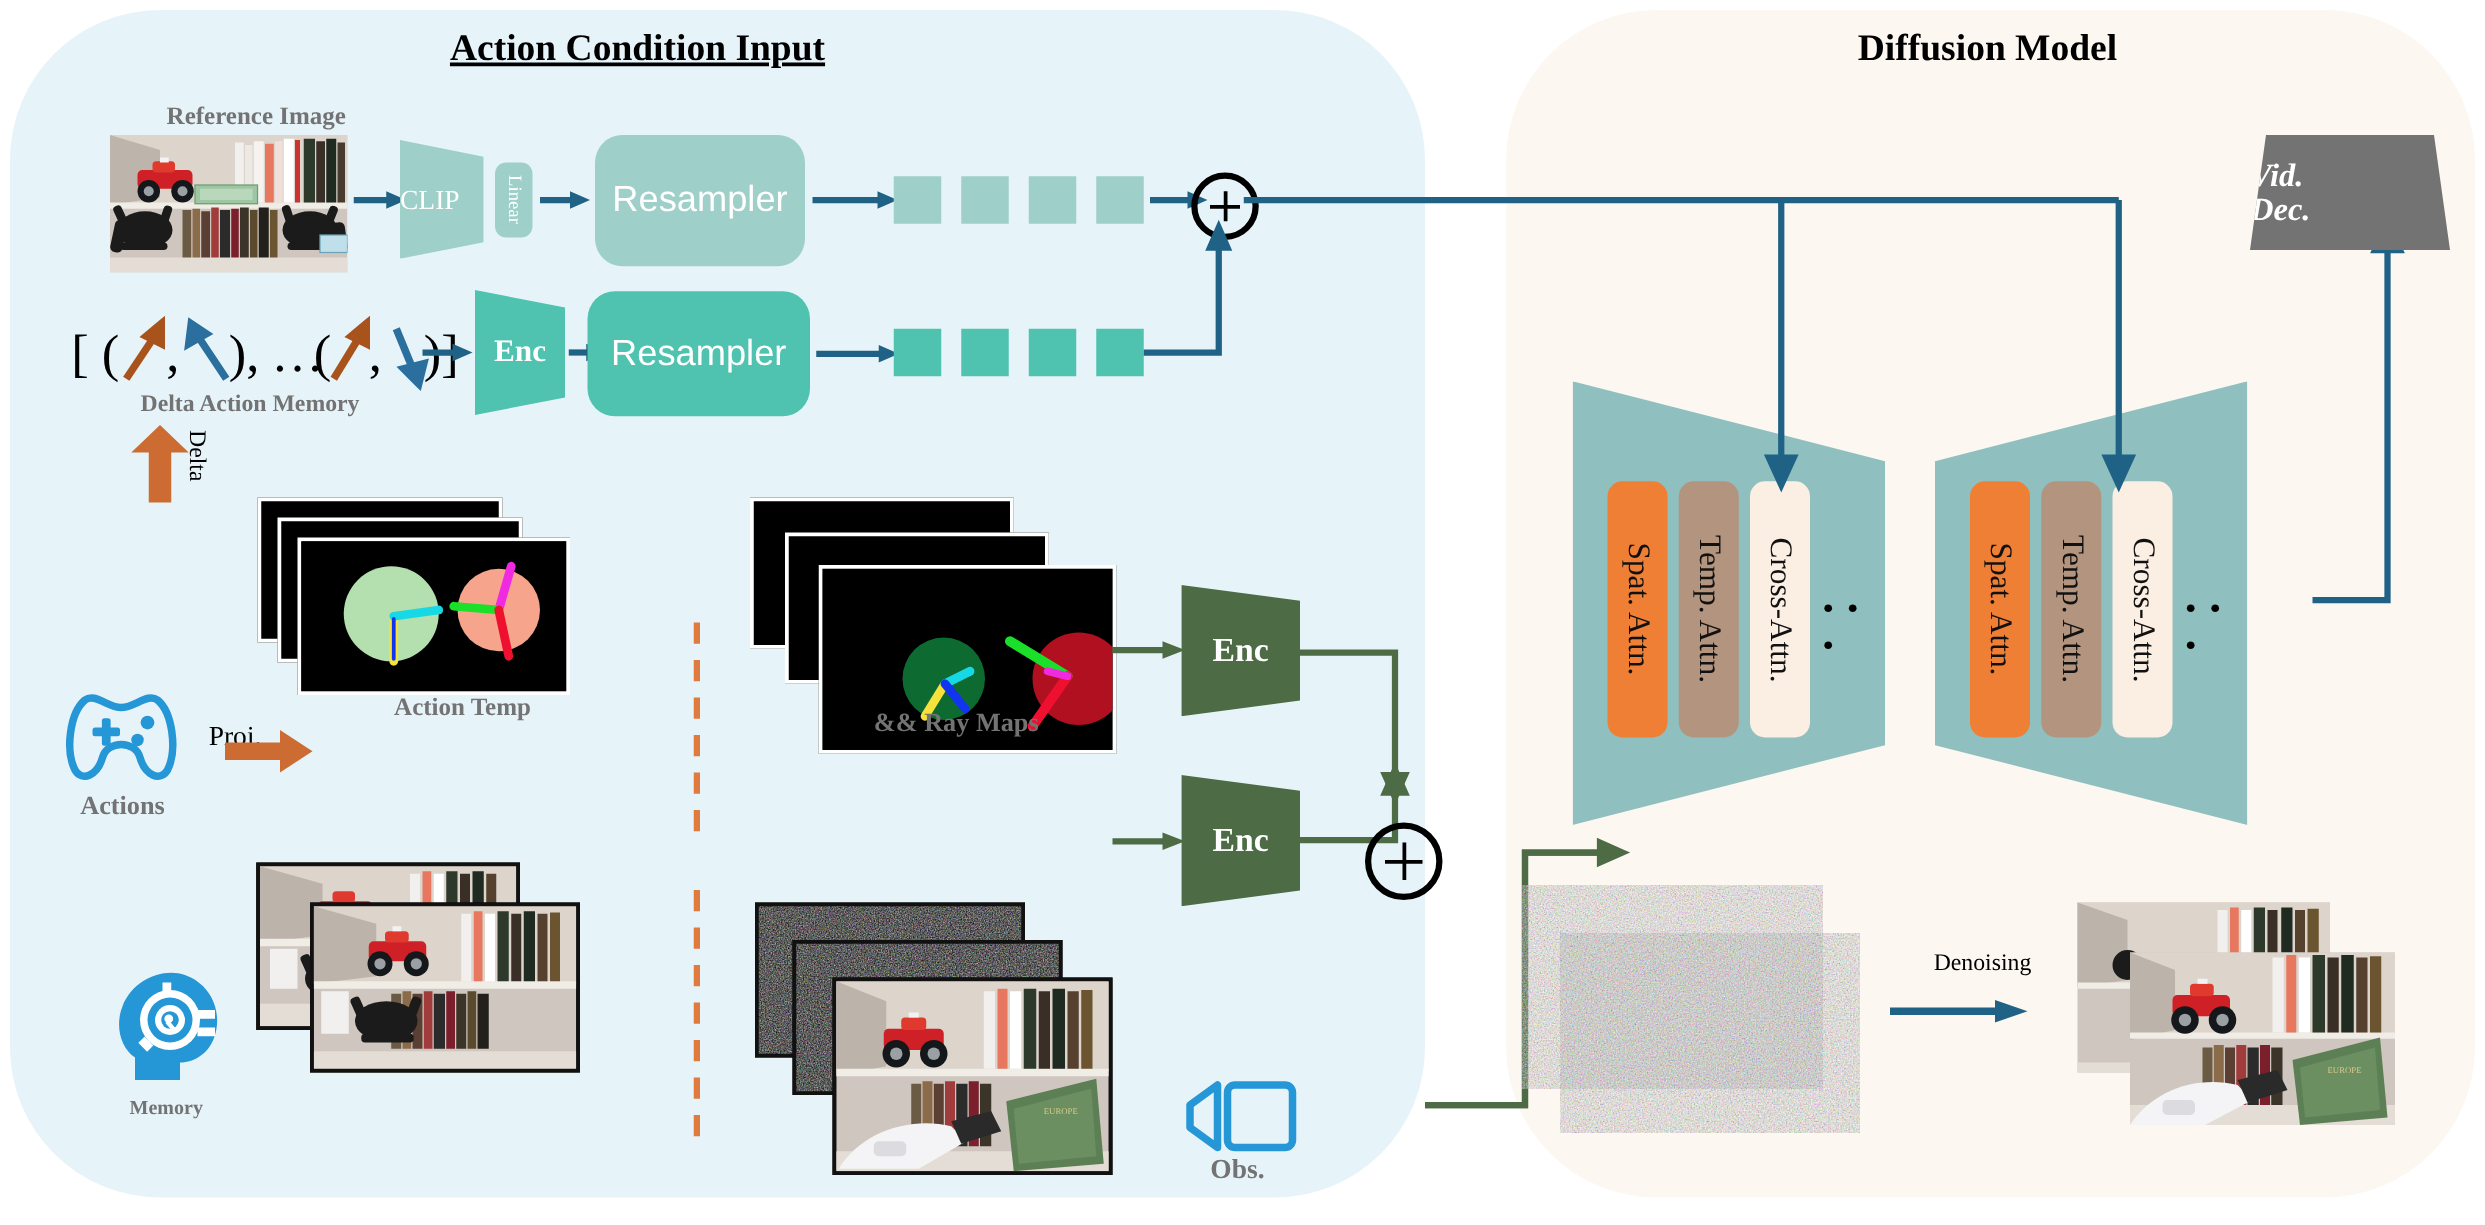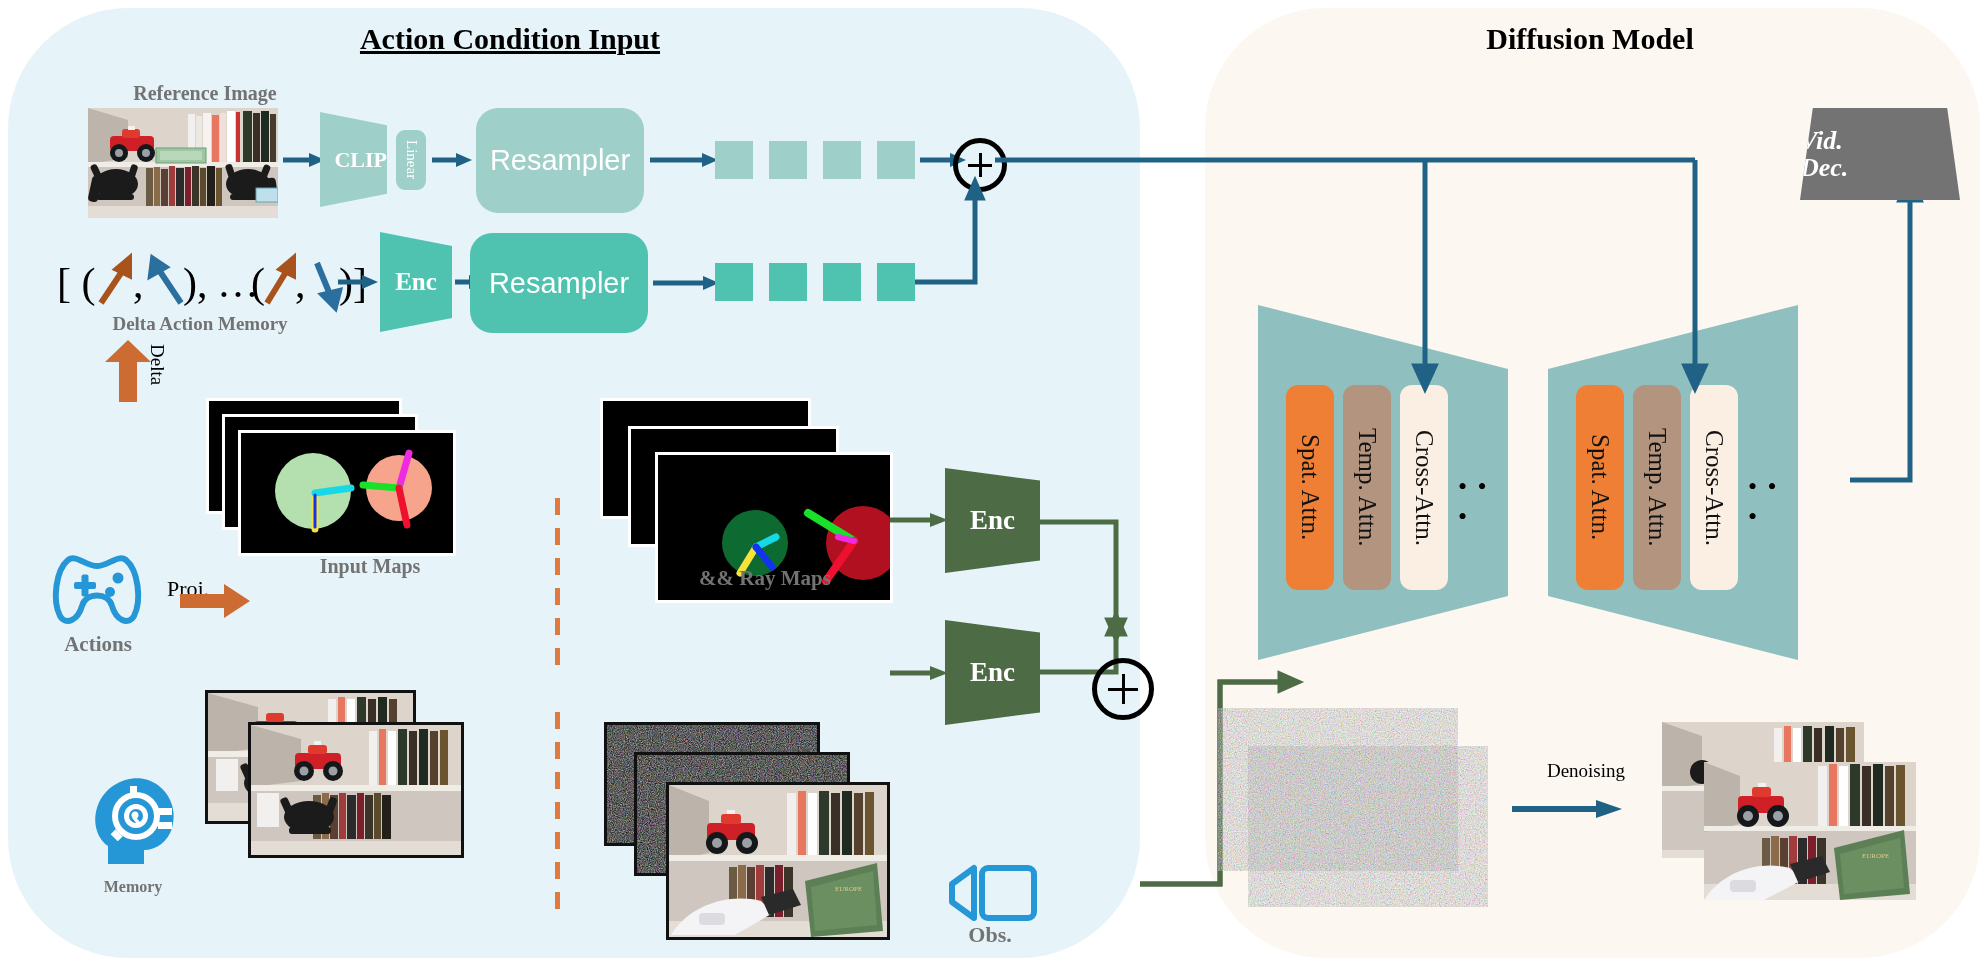--- a/index.html
+++ b/index.html
@@ -19,21 +19,21 @@
   .resampler{background:#9ecfc9;border-radius:22px;display:flex;align-items:center;
       justify-content:center;color:#fff;font-family:"Liberation Sans",sans-serif;}
   .resampler.teal{background:#4fc3b0;}
   .linear-box{background:#9ecfc9;border-radius:9px;display:flex;align-items:center;
       justify-content:center;}
   .linear-box span{writing-mode:vertical-rl;color:#fff;font-size:15px;
       font-family:"Liberation Serif",serif;}
   .token{position:absolute;}
   
   .trap-r{background:#9ecfc9;clip-path:polygon(0 0,100% 14%,100% 86%,0 100%);
-      display:flex;align-items:center;justify-content:flex-end;color:#fff;font-weight:bold;}
+      display:flex;align-items:center;justify-content:flex-start;color:#fff;font-weight:normal;}
   .trap-enc{background:#4fc3b0;clip-path:polygon(0 0,100% 14%,100% 86%,0 100%);
       display:flex;align-items:center;justify-content:center;color:#fff;font-weight:bold;}
   .trap-dark{background:#4d6b44;clip-path:polygon(0 0,100% 12%,100% 88%,0 100%);
       display:flex;align-items:center;justify-content:center;color:#fff;font-weight:bold;}
   .trap-viddec{background:#737373;clip-path:polygon(8% 0,92% 0,100% 100%,0 100%);
       display:flex;flex-direction:column;justify-content:center;
       color:#fff;font-weight:bold;line-height:1.05;font-style:italic;}
   .unet-down{background:#8fc0bf;clip-path:polygon(0 0,100% 18%,100% 82%,0 100%);}
   .unet-up{background:#8fc0bf;clip-path:polygon(0 18%,100% 0,100% 100%,0 82%);}
   .attn{position:absolute;border-radius:12px;display:flex;align-items:center;
@@ -315,21 +315,21 @@
       <line x1="74" y1="62" x2="74" y2="94" stroke="#1134ef" stroke-width="3"></line>
     </g>
     <circle cx="158" cy="55" r="33" fill="#f6a48c"></circle>
     <g stroke-linecap="round">
       <line x1="158" y1="55" x2="168" y2="20" stroke="#f02ae0" stroke-width="7"></line>
       <line x1="158" y1="55" x2="122" y2="52" stroke="#1ae02a" stroke-width="7"></line>
       <line x1="158" y1="55" x2="166" y2="92" stroke="#ef1030" stroke-width="7"></line>
     </g>
   </svg>
 </div>
-<div class="abs lbl" style="left:270px;top:555px;width:200px;font-size:20px;">Input Maps</div>
+<div class="abs lbl" style="left:270px;top:555px;width:200px;font-size:20px;">Action Temp</div>
 
 <div class="sep-dash" style="left:555px;top:498px;height:170px;">
   <i></i>
     <i></i>
     <i></i>
     <i></i>
     <i></i>
     <i></i>
 </div>
 

